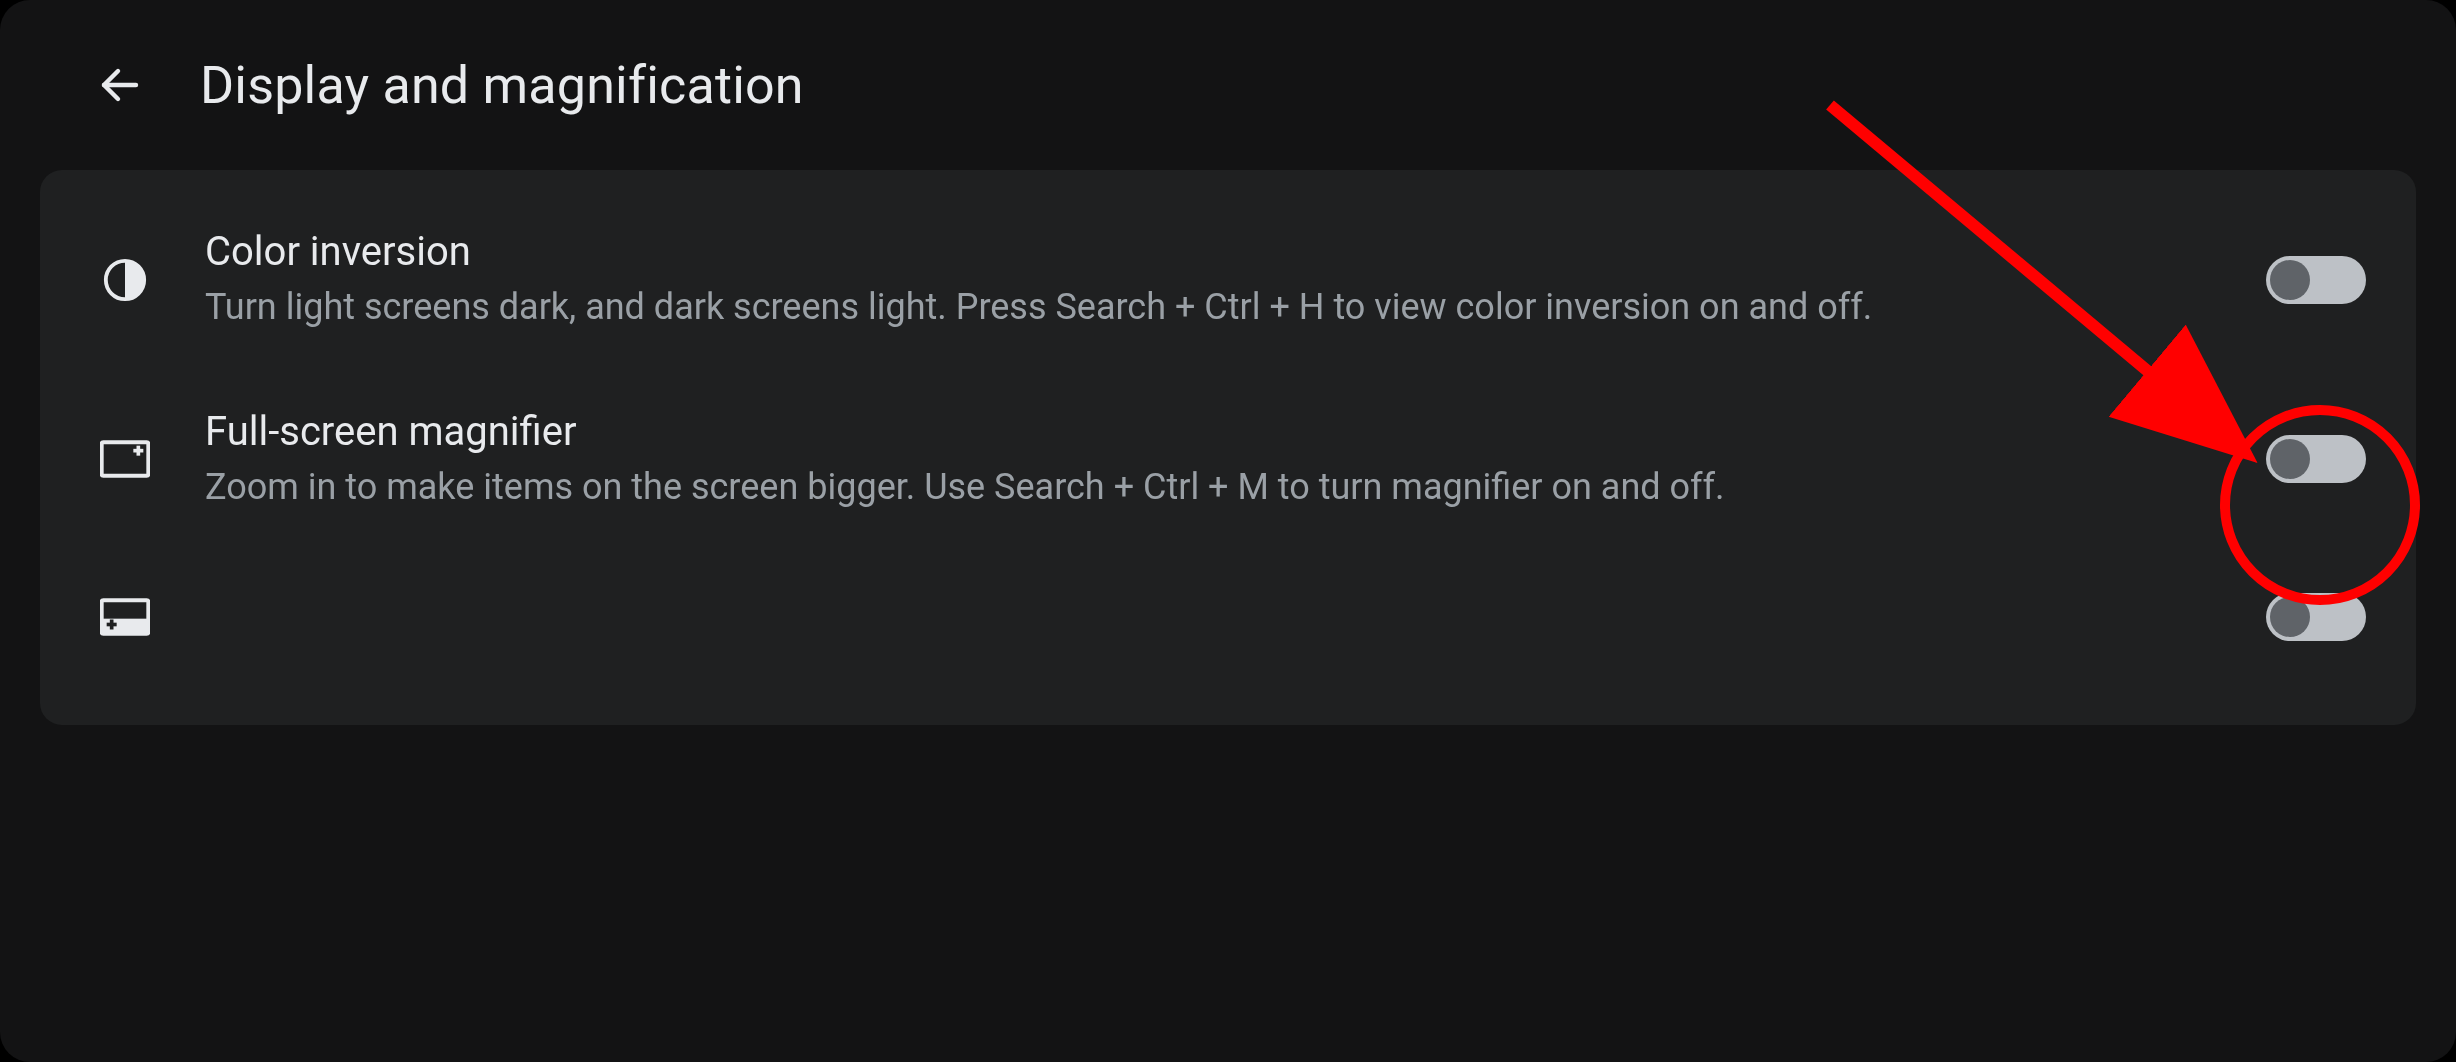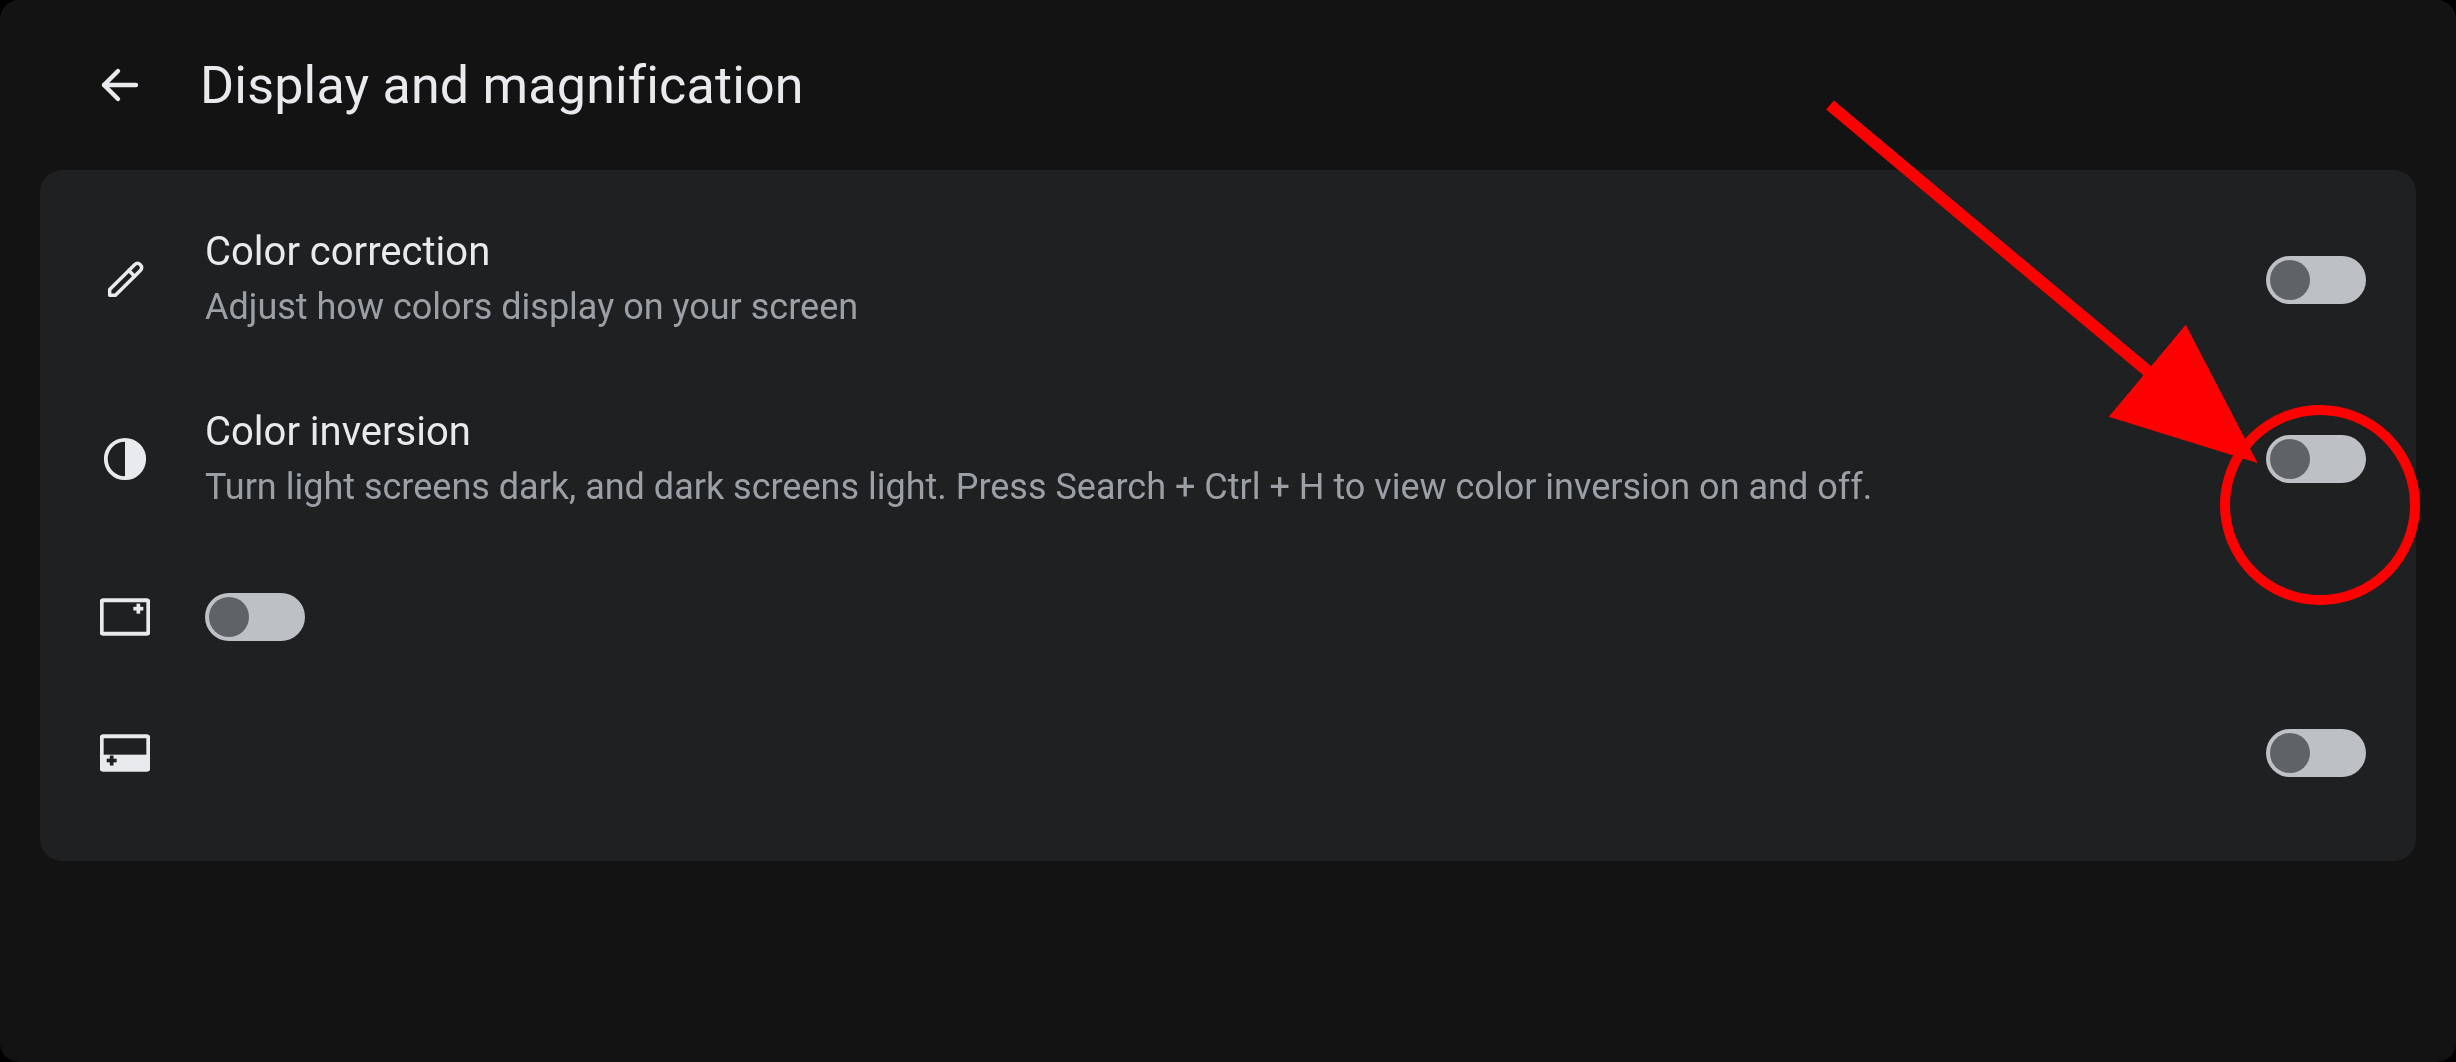--- a/index.html
+++ b/index.html
@@ -9,21 +9,21 @@
     background: #000;
     font-family: Roboto, "Segoe UI", Arial, sans-serif;
     color: #e8eaed;
     overflow: hidden;
   }
   .screen {
     position: relative;
     width: 2456px;
     height: 1062px;
     background: #131314;
-    border-radius: 19px;
+    border-radius: 30px;
     overflow: hidden;
   }
   .header {
     display: flex;
     align-items: center;
     height: 170px;
     padding-left: 90px;
     gap: 50px;
   }
   .back-btn {
@@ -117,35 +117,20 @@
       <svg width="48" height="48" viewBox="0 0 24 24" fill="none" stroke="currentColor" stroke-width="2.2" stroke-linecap="round" stroke-linejoin="round">
         <line x1="20" y1="12" x2="4" y2="12"></line>
         <polyline points="11 5 4 12 11 19"></polyline>
       </svg>
     </div>
     <div class="page-title">Display and magnification</div>
   </div>
 
   <div class="panel">
 
-    <div class="row">
-      <div class="row-icon">
-        <svg width="46" height="46" viewBox="0 0 24 24" fill="none" stroke="currentColor" stroke-width="1.8" stroke-linecap="round" stroke-linejoin="round">
-          <path d="M4 20 L4 17 L14 7 L17 10 L7 20 Z"></path>
-          <path d="M14 7 L17 4 C18 3 19 3 20 4 C21 5 21 6 20 7 L17 10"></path>
-        </svg>
-      </div>
-      <div class="row-text">
-        <div class="row-title">Color correction</div>
-        <div class="row-desc">Adjust how colors display on your screen</div>
-      </div>
-      <div class="toggle">
-        <div class="knob"></div>
-      </div>
-    </div>
 
     <div class="row">
       <div class="row-icon">
         <svg width="46" height="46" viewBox="0 0 24 24">
           <circle cx="12" cy="12" r="10" fill="none" stroke="#e8eaed" stroke-width="2"></circle>
           <path d="M12 2 A10 10 0 0 1 12 22 Z" fill="#e8eaed"></path>
         </svg>
       </div>
       <div class="row-text">
         <div class="row-title">Color inversion</div>
@@ -156,20 +141,24 @@
       </div>
     </div>
 
     <div class="row">
       <div class="row-icon">
         <svg width="50" height="40" viewBox="0 0 30 22">
           <rect x="1" y="1" width="28" height="20" rx="1" fill="none" stroke="#e8eaed" stroke-width="2.4"></rect>
           <line x1="20" y1="6" x2="26" y2="6" stroke="#e8eaed" stroke-width="2.2"></line>
           <line x1="23" y1="3" x2="23" y2="9" stroke="#e8eaed" stroke-width="2.2"></line>
         </svg>
+      </div>
+      <div class="row-text">
+        <div class="row-title">Full-screen magnifier</div>
+        <div class="row-desc">Zoom in to make items on the screen bigger. Use Search + Ctrl + M to turn magnifier on and off.</div>
       </div>
       <div class="toggle">
         <div class="knob"></div>
       </div>
     </div>
 
     <div class="row">
       <div class="row-icon">
         <svg width="50" height="40" viewBox="0 0 30 22">
           <rect x="1" y="1" width="28" height="20" rx="1" fill="none" stroke="#e8eaed" stroke-width="2.4"></rect>

